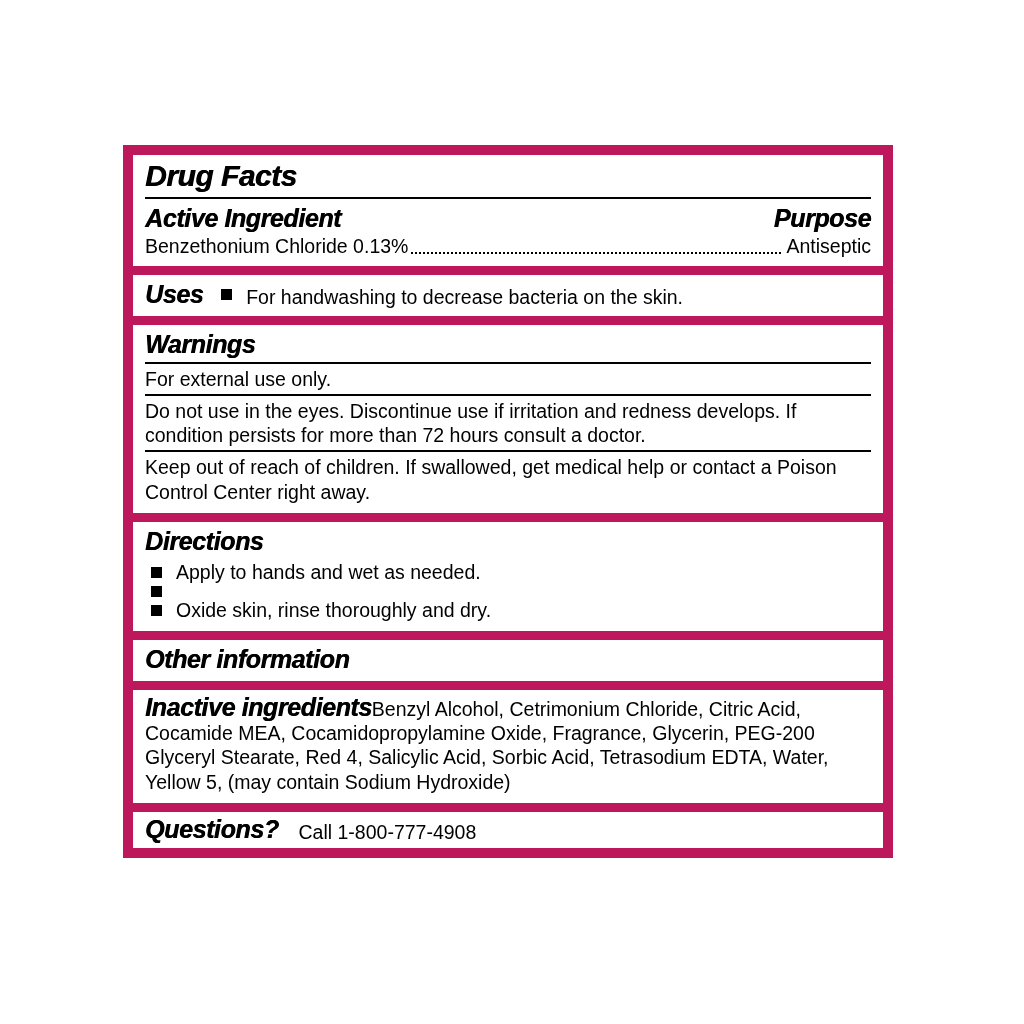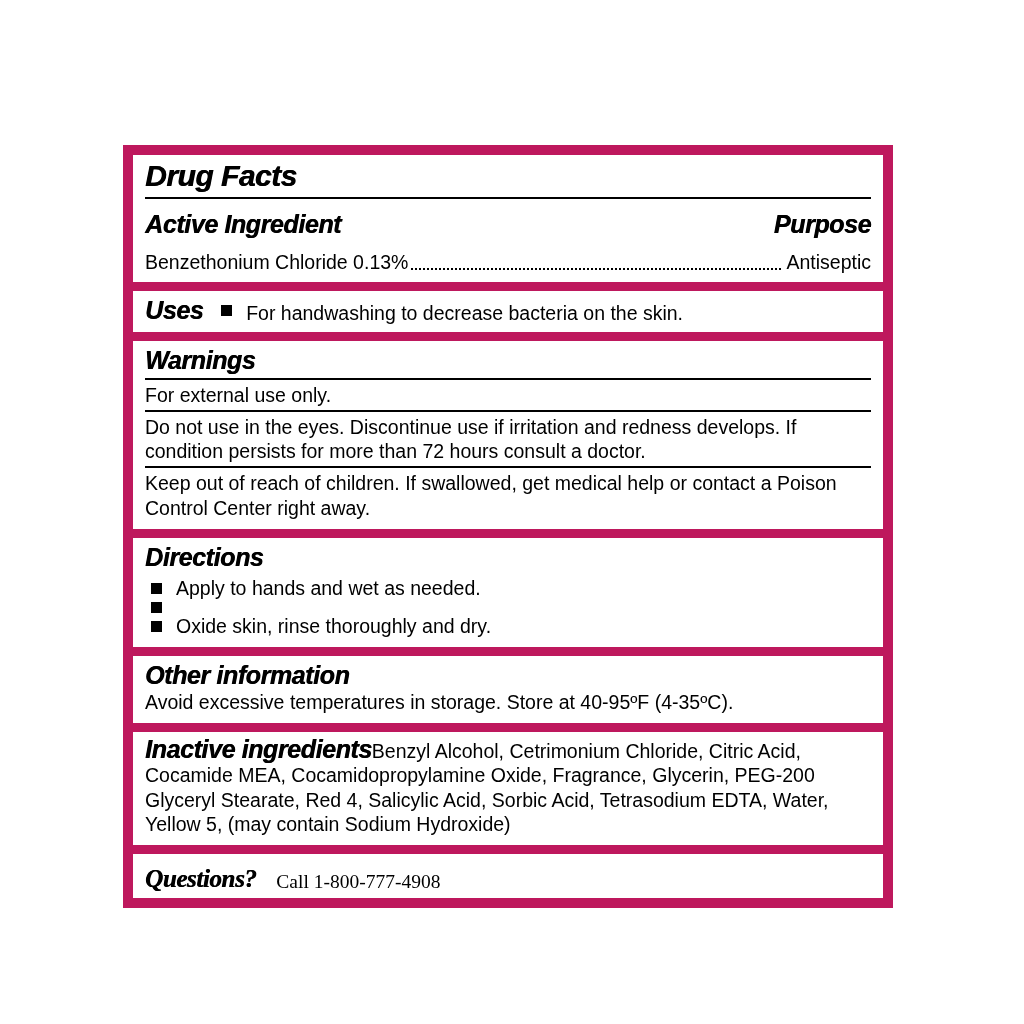--- a/index.html
+++ b/index.html
@@ -56,32 +56,32 @@
   .rule {
     border: none;
     border-top: 2px solid #000;
     margin: 3px 0;
     height: 0;
   }
   .heads-row {
     display: flex;
     justify-content: space-between;
     align-items: baseline;
-    margin-top: 10px;
+    margin-top: 4px;
   }
   .body-text {
     font-size: 19.5px;
     line-height: 1.24;
   }
   .leader-row {
     display: flex;
     align-items: baseline;
     font-size: 19.5px;
     line-height: 1.3;
-    margin-top: 11px;
+    margin-top: 1px;
   }
   .leader-fill {
     flex: 1;
     align-self: flex-end;
     border-bottom: 2.5px dotted #000;
     margin: 0 5px 5px 3px;
     min-width: 30px;
   }
   .inline-row {
     display: flex;
@@ -114,21 +114,21 @@
   ul.bullet-list .sq-bullet { margin-right: 14px; top: 0; }
   .runin-head {
     font-size: 25px;
     line-height: 1.1;
     font-style: italic;
     font-weight: 700;
     text-shadow: 0.5px 0 0 #000;
     letter-spacing: -0.4px;
     margin-right: 0;
   }
-  .questions-row { padding-top: 10px; padding-bottom: 4px; font-family: Liberation Serif, serif; }
+  .questions-row { padding-top: 2px; padding-bottom: 4px; }
   .questions-row .q-text { margin-left: 20px; }
 </style>
 </head>
 <body>
 
 <div class="page">
   <div class="drug-label">
 
     <section class="box">
       <h1 class="df-title">Drug Facts</h1>
@@ -174,21 +174,20 @@
           </li>
         <li>
             <span class="sq-bullet"></span>
             <span>Oxide skin, rinse thoroughly and dry.</span>
           </li>
       </ul>
     </section>
 
     <section class="box">
       <h2 class="sec-head">Other information</h2>
-      <p class="para body-text">Avoid excessive temperatures in storage. Store at 40-95ºF (4-35ºC).</p>
     </section>
 
     <section class="box">
       <p class="para body-text"><span class="runin-head">Inactive ingredients</span><span>Benzyl Alcohol, Cetrimonium Chloride, Citric Acid, Cocamide MEA, Cocamidopropylamine Oxide, Fragrance, Glycerin, PEG-200 Glyceryl Stearate, Red 4, Salicylic Acid, Sorbic Acid, Tetrasodium EDTA, Water, Yellow 5, (may contain Sodium Hydroxide)</span></p>
     </section>
 
     <section class="box questions-row">
       <div class="inline-row">
         <h2 class="sec-head">Questions?</h2>
         <span class="body-text q-text">Call 1-800-777-4908</span>

